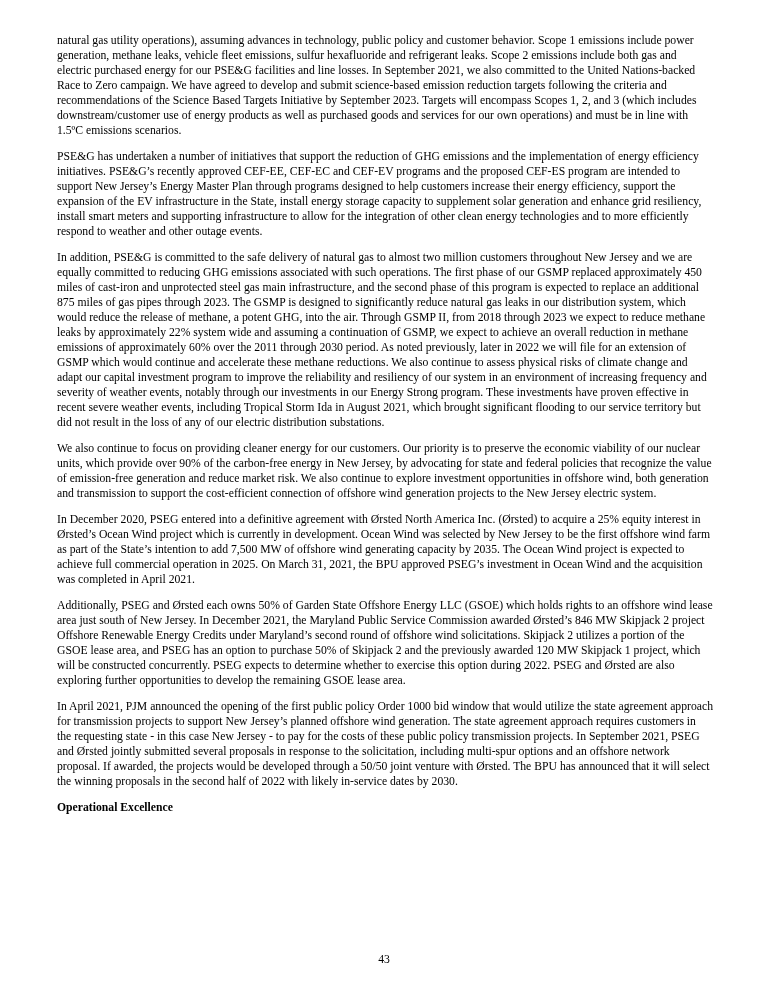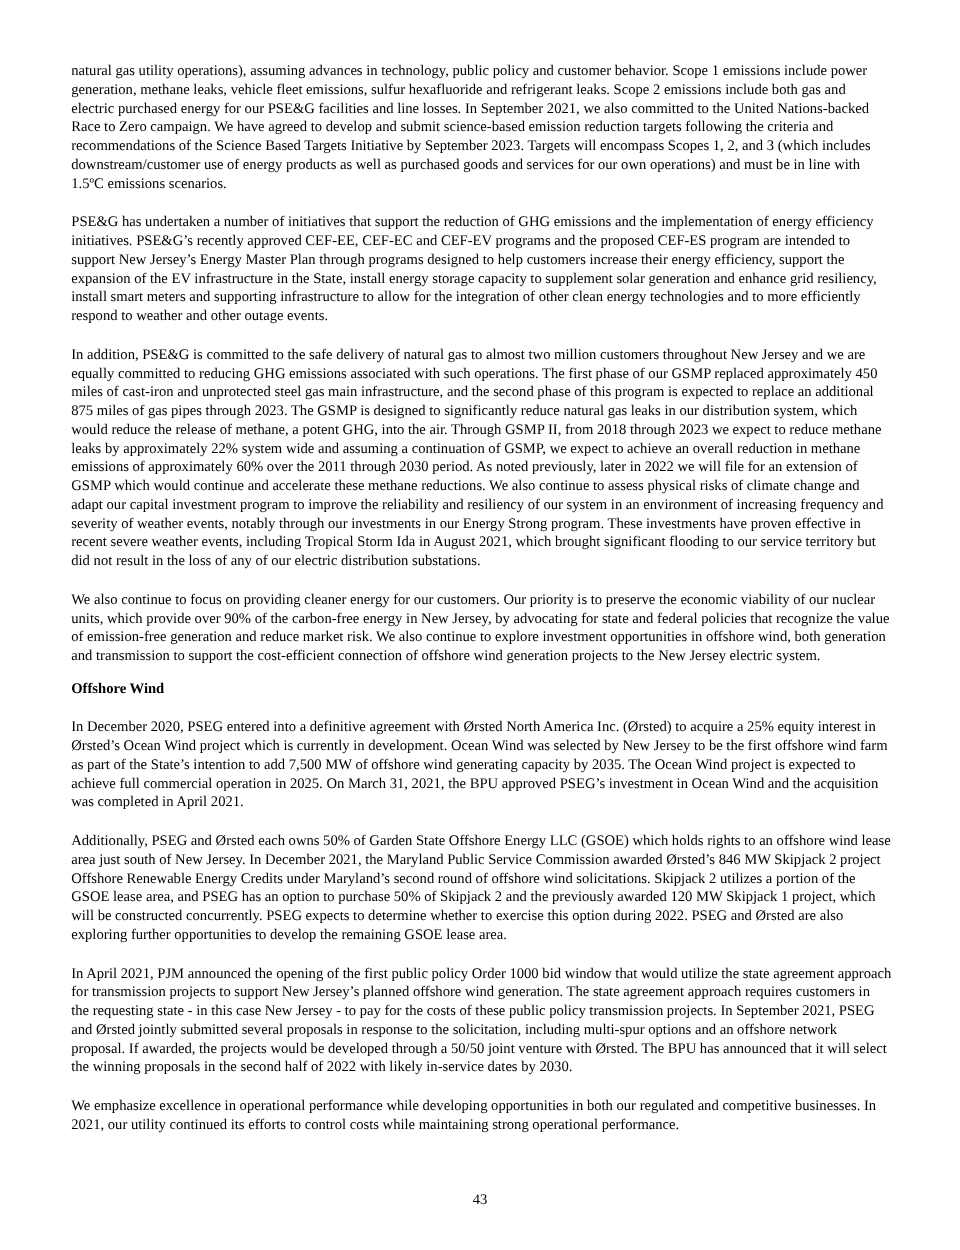--- a/index.html
+++ b/index.html
@@ -20,21 +20,21 @@
   .content {
     position: absolute;
     top: 33px;
     left: 57px;
     width: 656px;
     font-size: 11.7px;
     line-height: 15px;
     text-align: left;
   }
   .content p {
-    margin: 16px 0 11px 0;
+    margin: 0 0 11px 0;
     padding: 0;
   }
   .content h3 {
     margin: 0 0 11px 0;
     padding: 0;
     font-size: 11.7px;
     line-height: 15px;
     font-weight: bold;
   }
   .page-footer {
@@ -49,20 +49,19 @@
 </style>
 </head>
 <body>
 
 <div class="page">
   <div class="content">
     <p>natural gas utility operations), assuming advances in technology, public policy and customer behavior. Scope 1 emissions include power generation, methane leaks, vehicle fleet emissions, sulfur hexafluoride and refrigerant leaks. Scope 2 emissions include both gas and electric purchased energy for our PSE&amp;G facilities and line losses. In September 2021, we also committed to the United Nations-backed Race to Zero campaign. We have agreed to develop and submit science-based emission reduction targets following the criteria and recommendations of the Science Based Targets Initiative by September 2023. Targets will encompass Scopes 1, 2, and 3 (which includes downstream/customer use of energy products as well as purchased goods and services for our own operations) and must be in line with 1.5ºC emissions scenarios.</p>
     <p>PSE&amp;G has undertaken a number of initiatives that support the reduction of GHG emissions and the implementation of energy efficiency initiatives. PSE&amp;G’s recently approved CEF-EE, CEF-EC and CEF-EV programs and the proposed CEF-ES program are intended to support New Jersey’s Energy Master Plan through programs designed to help customers increase their energy efficiency, support the expansion of the EV infrastructure in the State, install energy storage capacity to supplement solar generation and enhance grid resiliency, install smart meters and supporting infrastructure to allow for the integration of other clean energy technologies and to more efficiently respond to weather and other outage events.</p>
     <p>In addition, PSE&amp;G is committed to the safe delivery of natural gas to almost two million customers throughout New Jersey and we are equally committed to reducing GHG emissions associated with such operations. The first phase of our GSMP replaced approximately 450 miles of cast-iron and unprotected steel gas main infrastructure, and the second phase of this program is expected to replace an additional 875 miles of gas pipes through 2023. The GSMP is designed to significantly reduce natural gas leaks in our distribution system, which would reduce the release of methane, a potent GHG, into the air. Through GSMP II, from 2018 through 2023 we expect to reduce methane leaks by approximately 22% system wide and assuming a continuation of GSMP, we expect to achieve an overall reduction in methane emissions of approximately 60% over the 2011 through 2030 period. As noted previously, later in 2022 we will file for an extension of GSMP which would continue and accelerate these methane reductions. We also continue to assess physical risks of climate change and adapt our capital investment program to improve the reliability and resiliency of our system in an environment of increasing frequency and severity of weather events, notably through our investments in our Energy Strong program. These investments have proven effective in recent severe weather events, including Tropical Storm Ida in August 2021, which brought significant flooding to our service territory but did not result in the loss of any of our electric distribution substations.</p>
     <p>We also continue to focus on providing cleaner energy for our customers. Our priority is to preserve the economic viability of our nuclear units, which provide over 90% of the carbon-free energy in New Jersey, by advocating for state and federal policies that recognize the value of emission-free generation and reduce market risk. We also continue to explore investment opportunities in offshore wind, both generation and transmission to support the cost-efficient connection of offshore wind generation projects to the New Jersey electric system.</p>
-    <h3>Offshore Wind</h3>
     <p>In December 2020, PSEG entered into a definitive agreement with Ørsted North America Inc. (Ørsted) to acquire a 25% equity interest in Ørsted’s Ocean Wind project which is currently in development. Ocean Wind was selected by New Jersey to be the first offshore wind farm as part of the State’s intention to add 7,500 MW of offshore wind generating capacity by 2035. The Ocean Wind project is expected to achieve full commercial operation in 2025. On March 31, 2021, the BPU approved PSEG’s investment in Ocean Wind and the acquisition was completed in April 2021.</p>
     <p>Additionally, PSEG and Ørsted each owns 50% of Garden State Offshore Energy LLC (GSOE) which holds rights to an offshore wind lease area just south of New Jersey. In December 2021, the Maryland Public Service Commission awarded Ørsted’s 846 MW Skipjack 2 project Offshore Renewable Energy Credits under Maryland’s second round of offshore wind solicitations. Skipjack 2 utilizes a portion of the GSOE lease area, and PSEG has an option to purchase 50% of Skipjack 2 and the previously awarded 120 MW Skipjack 1 project, which will be constructed concurrently. PSEG expects to determine whether to exercise this option during 2022. PSEG and Ørsted are also exploring further opportunities to develop the remaining GSOE lease area.</p>
     <p>In April 2021, PJM announced the opening of the first public policy Order 1000 bid window that would utilize the state agreement approach for transmission projects to support New Jersey’s planned offshore wind generation. The state agreement approach requires customers in the requesting state - in this case New Jersey - to pay for the costs of these public policy transmission projects. In September 2021, PSEG and Ørsted jointly submitted several proposals in response to the solicitation, including multi-spur options and an offshore network proposal. If awarded, the projects would be developed through a 50/50 joint venture with Ørsted. The BPU has announced that it will select the winning proposals in the second half of 2022 with likely in-service dates by 2030.</p>
-    <p>We emphasize excellence in operational performance while developing opportunities in both our regulated and competitive businesses. In 2021, our utility continued its efforts to control costs while maintaining strong operational performance.</p>
+    <h3>Operational Excellence</h3>
   </div>
   <div class="page-footer">43</div>
 </div>
 
 </body></html>

